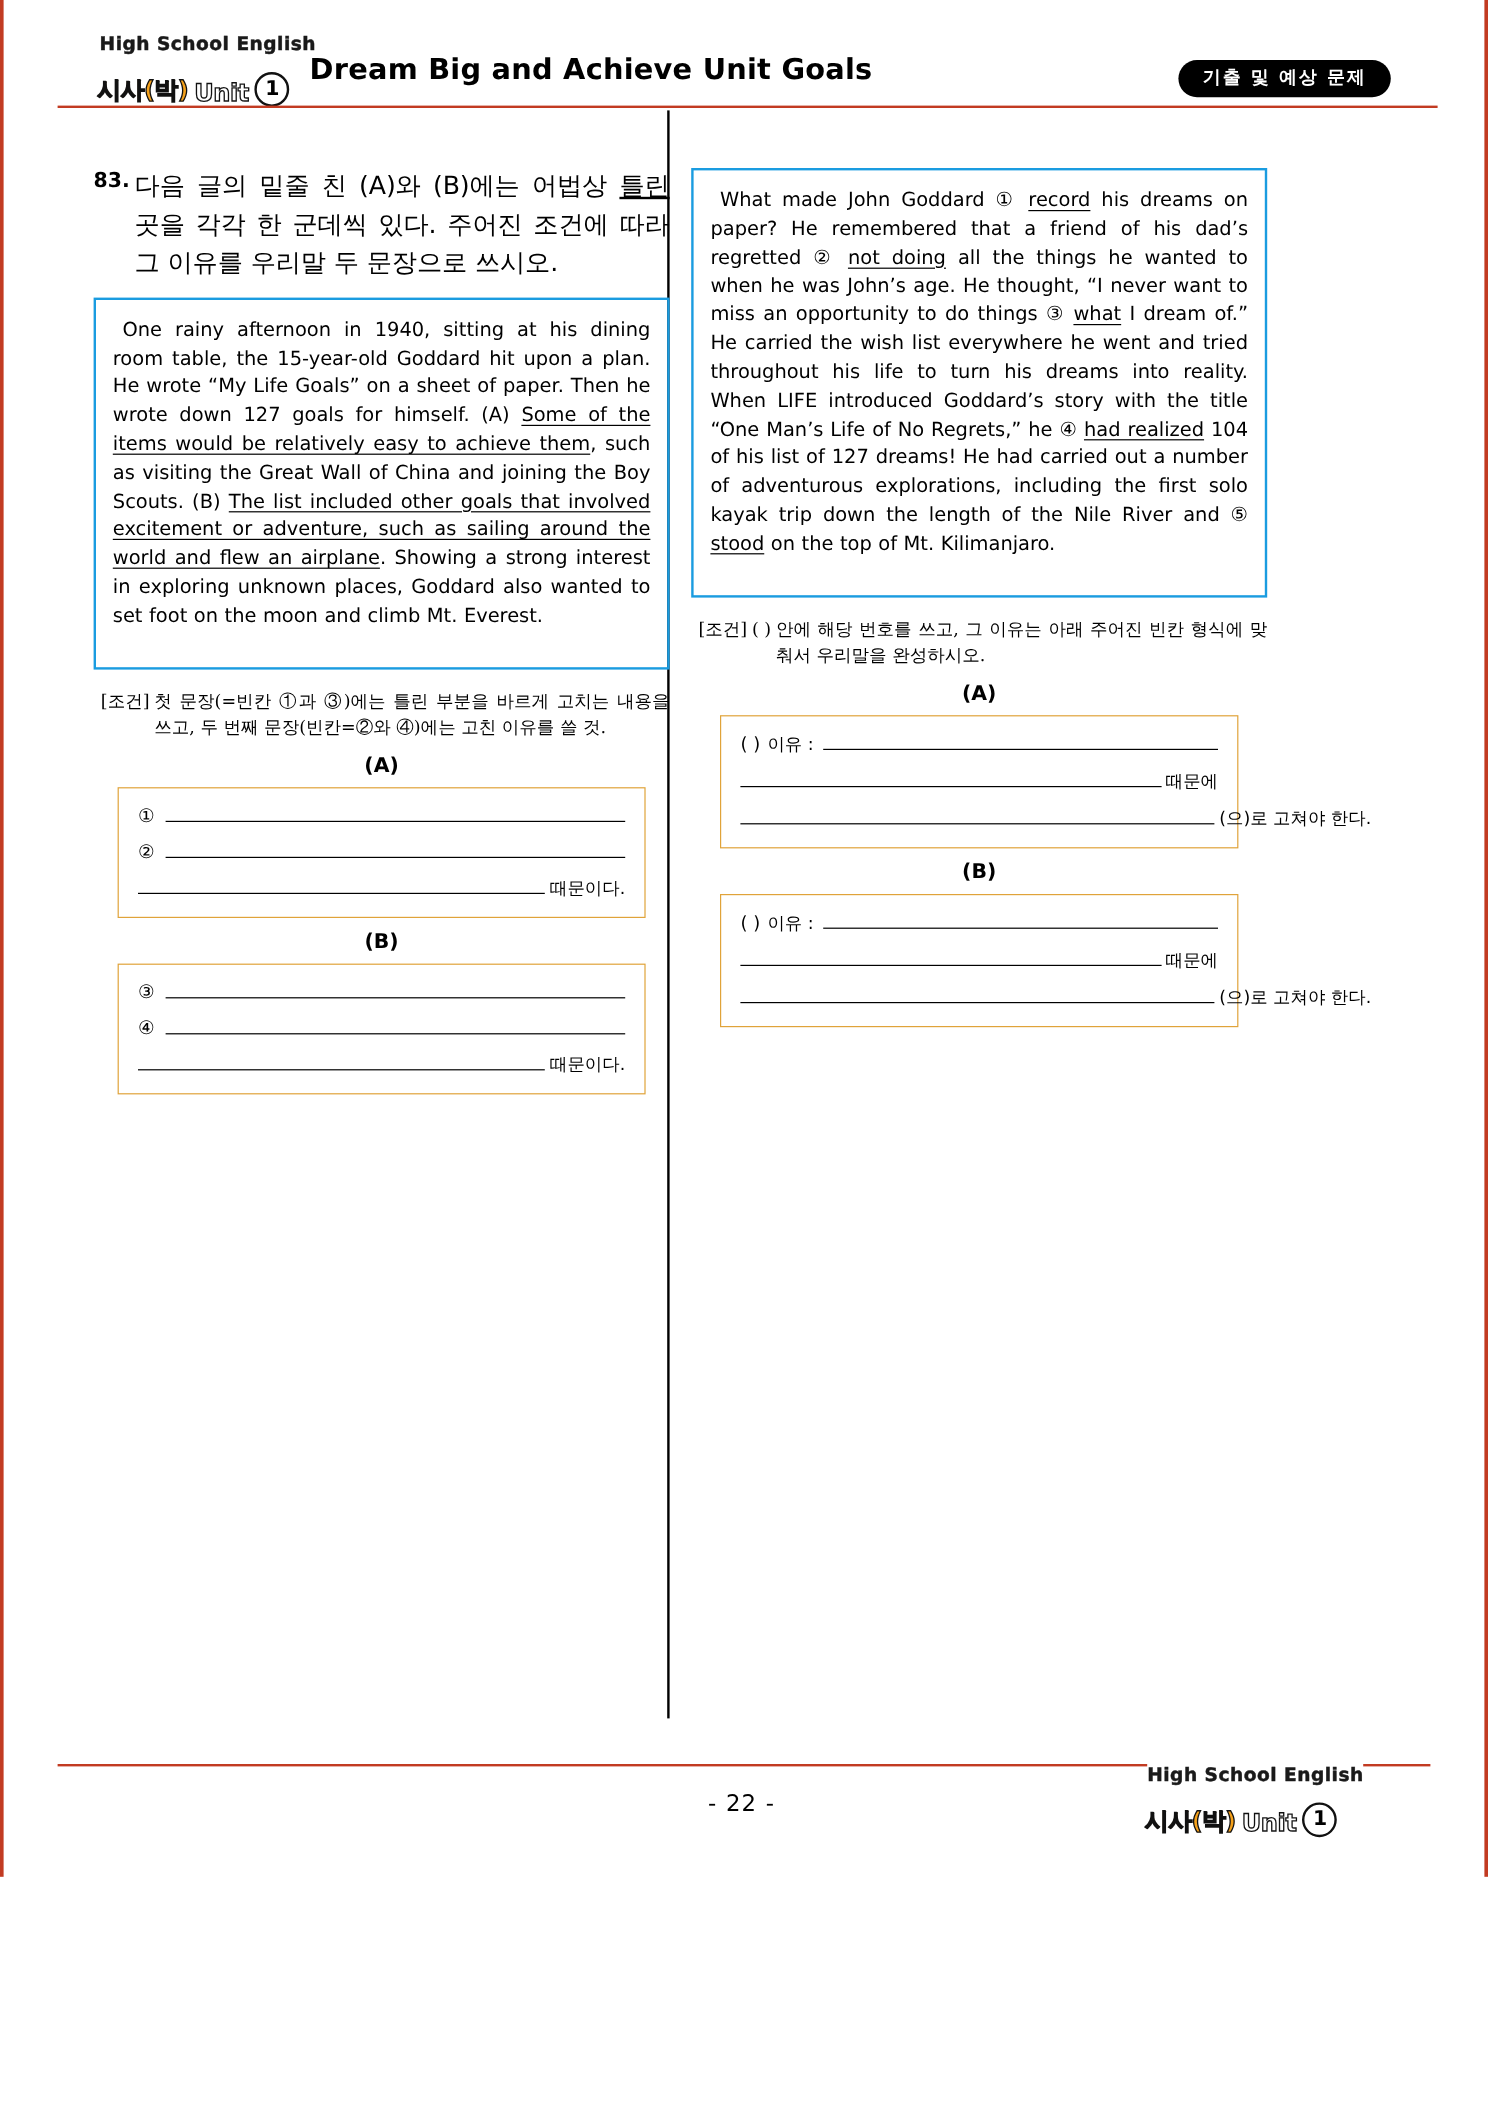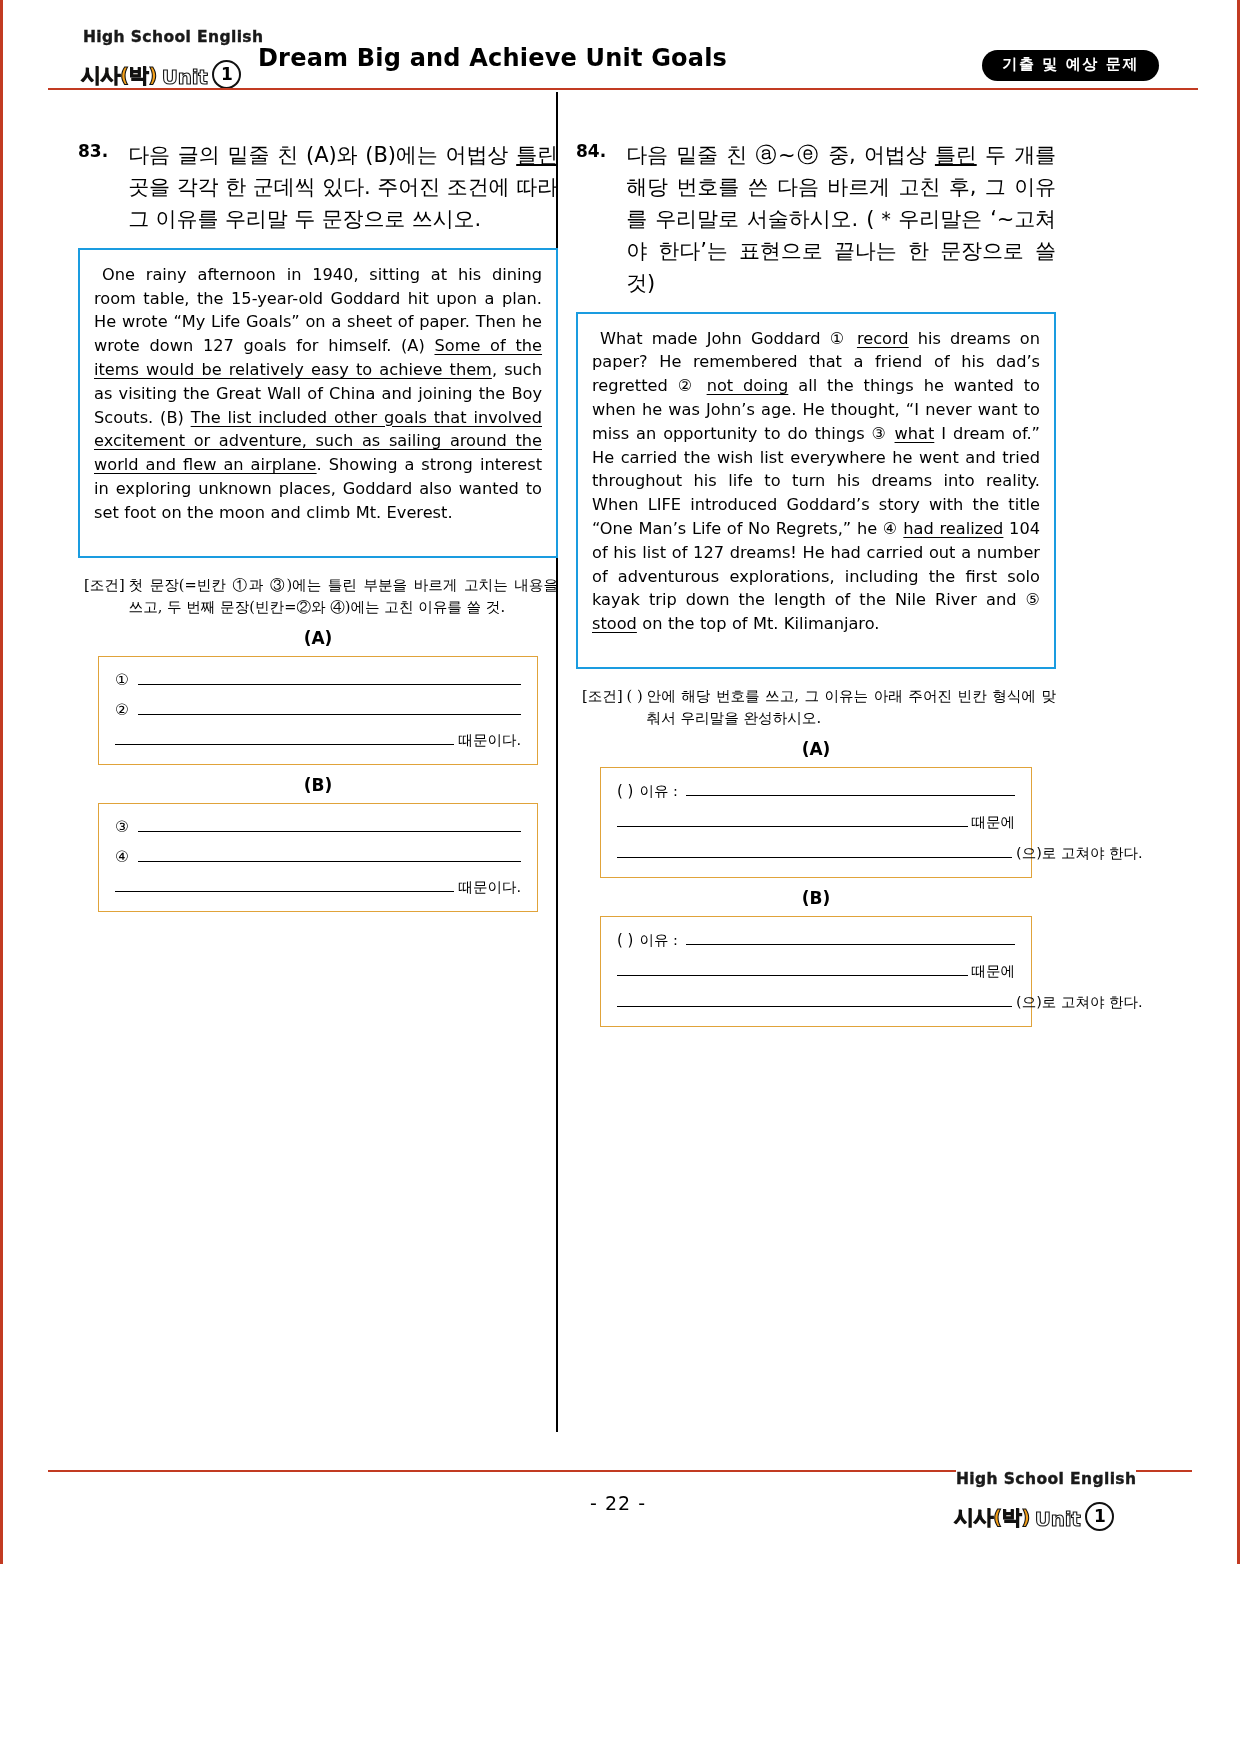--- a/index.html
+++ b/index.html
@@ -139,21 +139,21 @@
     top: 140px;
     width: 480px;
   }
   .col-left  { left: 75px; }
   .col-right { left: 573px; }
 
   
   .q-stem {
     display: flex;
     align-items: flex-start;
-    gap: 20px;
+    gap: 4px;
     margin-bottom: 12px;
   }
   .q-num {
     font-family: "DejaVu Sans", sans-serif;
     font-size: 17px;
     font-weight: bold;
     flex: 0 0 auto;
     padding-top: 1px;
   }
   .q-text {
@@ -344,24 +344,20 @@
       </div>
       <div class="ans-row">
         <span class="rule"></span>
         <span class="tail">때문이다.</span>
       </div>
     </div>
   </div>
 
   <div class="col col-right">
 
-    <div class="q-stem">
-      <div class="q-num">84.</div>
-      <div class="q-text">다음 밑줄 친 ⓐ~ⓔ 중, 어법상 <u>틀린</u> 두 개를 해당 번호를 쓴 다음 바르게 고친 후, 그 이유를 우리말로 서술하시오. (＊우리말은 ‘~고쳐야 한다’는 표현으로 끝나는 한 문장으로 쓸 것)</div>
-    </div>
 
     <div class="passage-box">
       <div class="passage-text">What made John Goddard ① <u>record</u> his dreams on paper? He remembered that a friend of his dad’s regretted ② <u>not doing</u> all the things he wanted to when he was John’s age. He thought, “I never want to miss an opportunity to do things ③ <u>what</u> I dream of.” He carried the wish list everywhere he went and tried throughout his life to turn his dreams into reality. When LIFE introduced Goddard’s story with the title “One Man’s Life of No Regrets,” he ④ <u>had realized</u> 104 of his list of 127 dreams! He had carried out a number of adventurous explorations, including the first solo kayak trip down the length of the Nile River and ⑤ <u>stood</u> on the top of Mt. Kilimanjaro.</div>
     </div>
 
     <div class="cond">
       <span class="cond-label">[조건]</span>
       <span class="cond-label">(    )</span>
       <span class="cond-body">안에 해당 번호를 쓰고, 그 이유는 아래 주어진 빈칸 형식에 맞춰서 우리말을 완성하시오.</span>
     </div>

